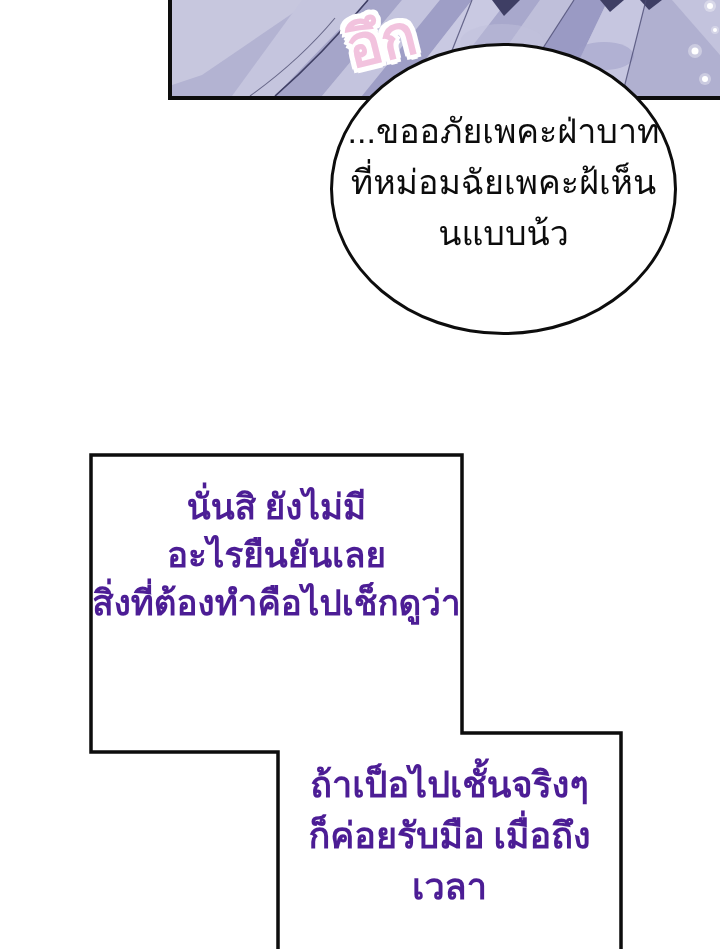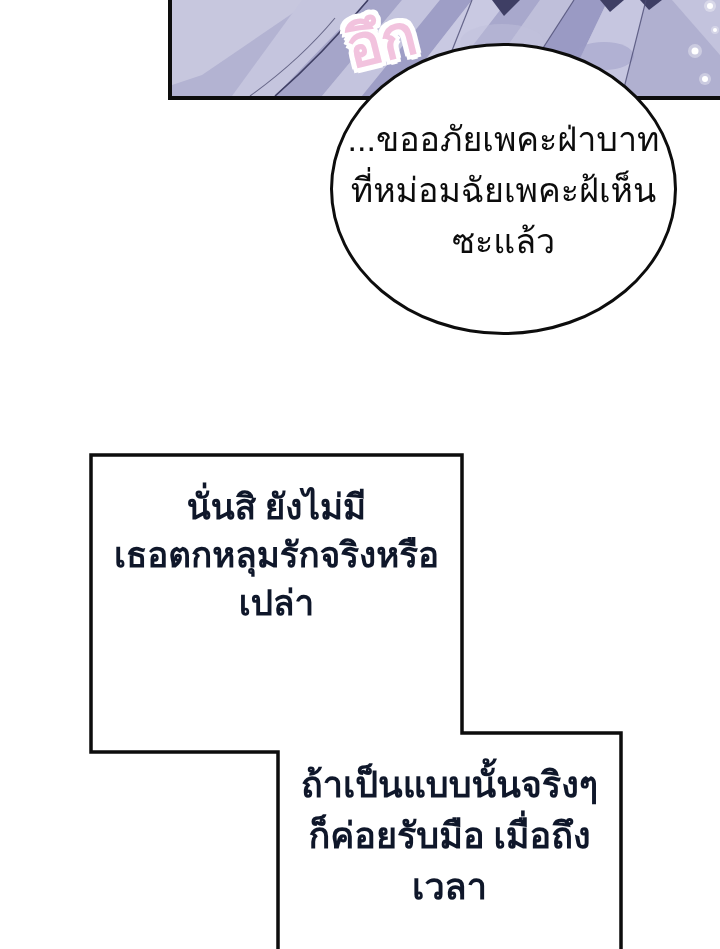--- a/index.html
+++ b/index.html
@@ -56,36 +56,35 @@
   .bubble-text {
     position: absolute;
     left: 333px; top: 106px;
     width: 341px;
     z-index: 5;
     text-align: center;
     font-size: 34px;
     line-height: 51px;
     color: #0c0c0c;
     font-family: "Liberation Sans", sans-serif;
-    margin-top: 8px;
   }
 
   
   .boxes-layer {
     position: absolute;
     left: 0; top: 0;
     width: 720px; height: 949px;
     z-index: 2;
   }
 
   .box-text {
     position: absolute;
     z-index: 5;
     text-align: center;
-    color: #0f172a;
+    color: #4c1d95;
     font-family: "Liberation Serif", serif;
     font-weight: 700;
   }
   .box1-text {
     left: 91px; top: 484px;
     width: 371px;
     font-size: 35px;
     line-height: 48px;
   }
   .box2-text {
@@ -139,29 +138,30 @@
     </g>
   </svg>
 </div>
 
 <div class="sfx">อึก</div>
 
 <div class="bubble"></div>
 <div class="bubble-text">
   <div>...ขออภัยเพคะฝ่าบาท</div>
   <div>ที่หม่อมฉัยเพคะฝ้เห็น</div>
-  <div>ซะแล้ว</div>
+  <div>นแบบน้ว</div>
 </div>
 
 <svg class="boxes-layer" viewBox="0 0 720 949">
   <path d="M91,455 H462 V733 H621 V952 H278 V752 H91 Z" fill="#ffffff" stroke="#0d0d0d" stroke-width="3.5" stroke-linejoin="miter"></path>
 </svg>
 
 <div class="box-text box1-text">
   <div>นั่นสิ ยังไม่มี</div>
-  <div>เธอตกหลุมรักจริงหรือเปล่า</div>
+  <div>อะไรยืนยันเลย</div>
+  <div>สิ่งที่ต้องทำคือไปเช็กดูว่า</div>
 </div>
 
 <div class="box-text box2-text">
-  <div>ถ้าเป็นแบบนั้นจริงๆ</div>
+  <div>ถ้าเป็อไปเชั้นจริงๆ</div>
   <div>ก็ค่อยรับมือ เมื่อถึงเวลา</div>
 
 </div>
 
 </body></html>

